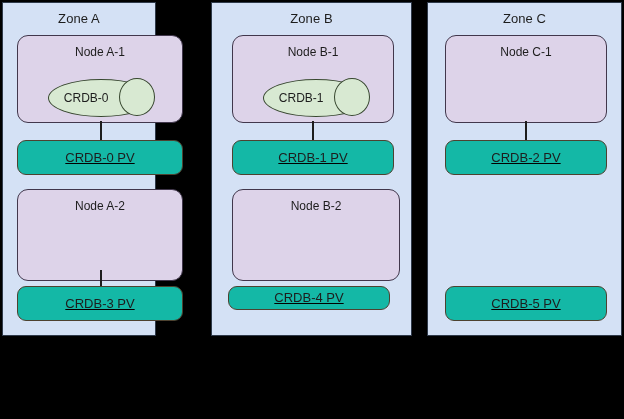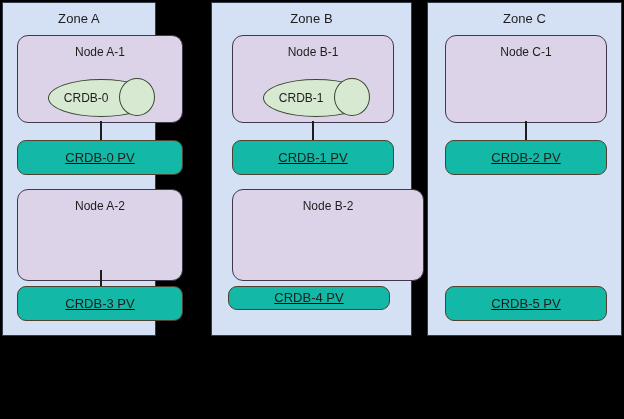--- a/index.html
+++ b/index.html
@@ -173,21 +173,21 @@
         <div class="cyl-cap" style="right:-1px; width:36px; height:38px;"></div>
         <div class="cyl-label">CRDB-1</div>
       </div>
     </div>
     <div class="connector" style="left:100px; top:118px; height:21px;"></div>
 
     <div class="pv" style="left:20px; top:137px; width:162px; height:35px;">
       <span class="pv-label">CRDB-1 PV</span>
     </div>
 
-    <div class="node" style="left:20px; top:186px; width:192px; height:92px;">
+    <div class="node" style="left:20px; top:186px; width:168px; height:92px;">
       <div class="node-title">Node B-2</div>
     </div>
 
     <div class="pv" style="left:16px; top:283px; width:162px; height:24px;">
       <span class="pv-label">CRDB-4 PV</span>
     </div>
   </div>
 
   <div class="zone" id="zone-c">
     <div class="zone-title">Zone C</div>

